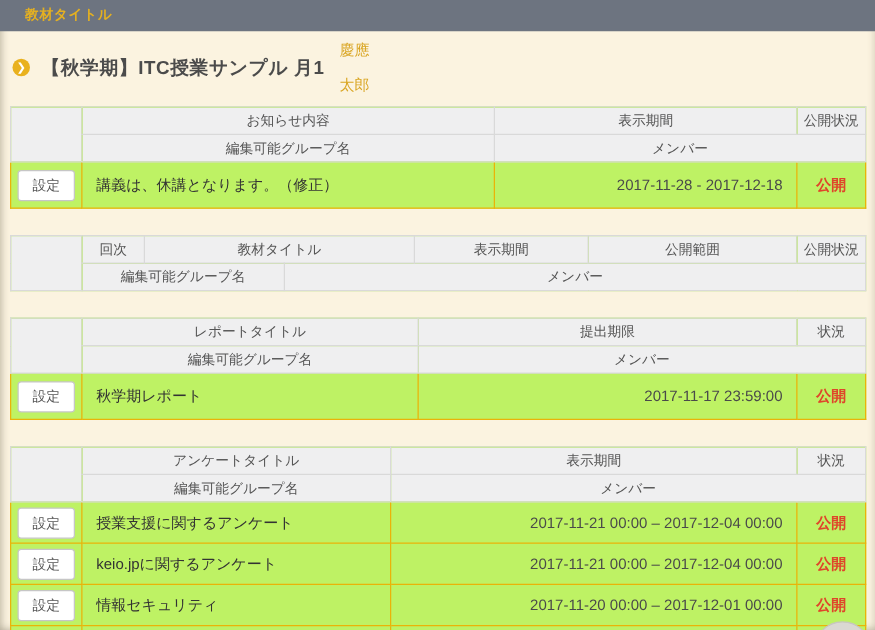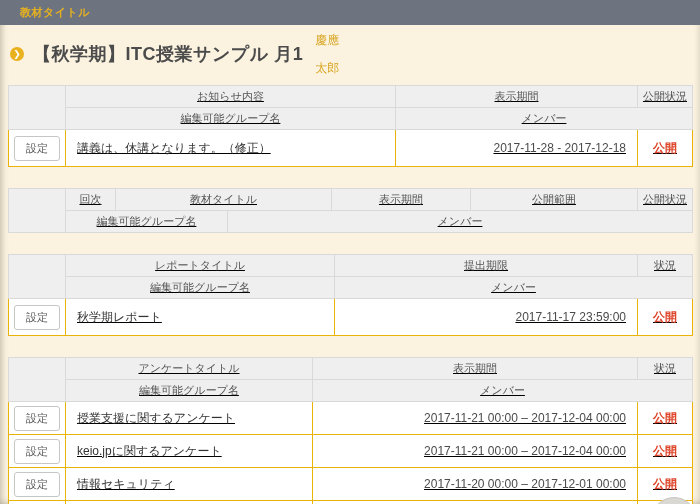--- a/index.html
+++ b/index.html
@@ -26,30 +26,30 @@
     display:flex; align-items:center;
     padding:17px 0 0 10px; height:24px; margin-bottom:19px;
   }
   .bullet {
     width:14px; height:14px; border-radius:50%;
     background:#e9b11e; color:#fff;
     font-size:9px; line-height:14px; text-align:center;
     font-weight:bold; flex:0 0 auto;
   }
   .page-title {
-    font-size:18px; font-weight:bold; color:#4b4b4b;
+    font-size:15px; font-weight:bold; color:#4b4b4b;
     margin-left:9px; letter-spacing:0.5px;
   }
   .user-links { margin-left:12px; display:flex; gap:11px;flex-direction:column; }
   .user-link { font-size:12px; color:#d9a522; cursor:pointer; text-decoration:none; }
 
   table {
     border-collapse:collapse; table-layout:fixed;
     width:684px; margin:0 0 21px 8px;
-    background:#ffffff; font-size:12px;text-decoration:underline;
+    background:#bef264; font-size:12px;
   }
   th {
     background:#efeff0; border:1px solid #d9d9d9;
     font-weight:normal; color:#555;
     font-size:11px; padding:3px 4px; text-align:center;
     overflow:hidden; white-space:nowrap;
   }
   td {
     border:1px solid #eab308; color:#333;
     padding:0 11px; height:36px;

